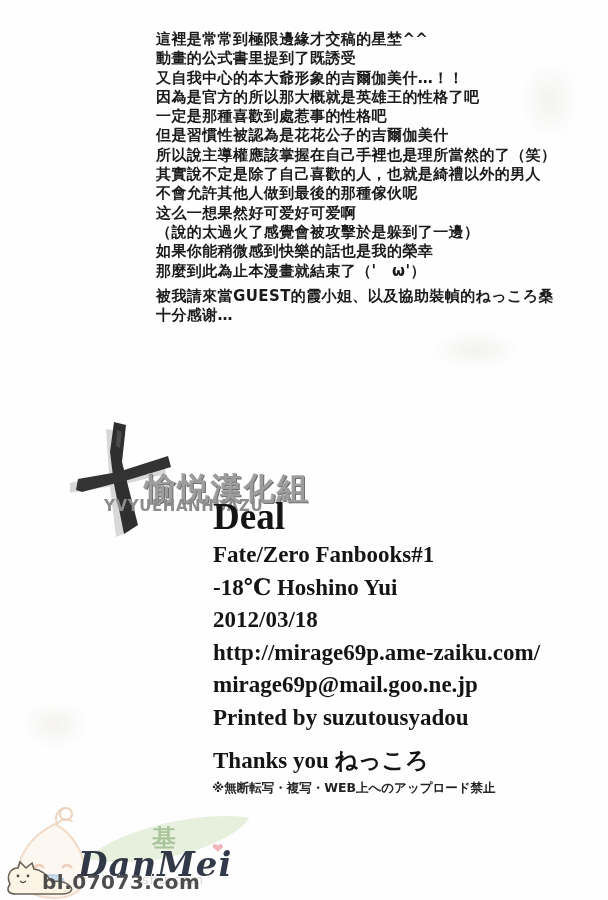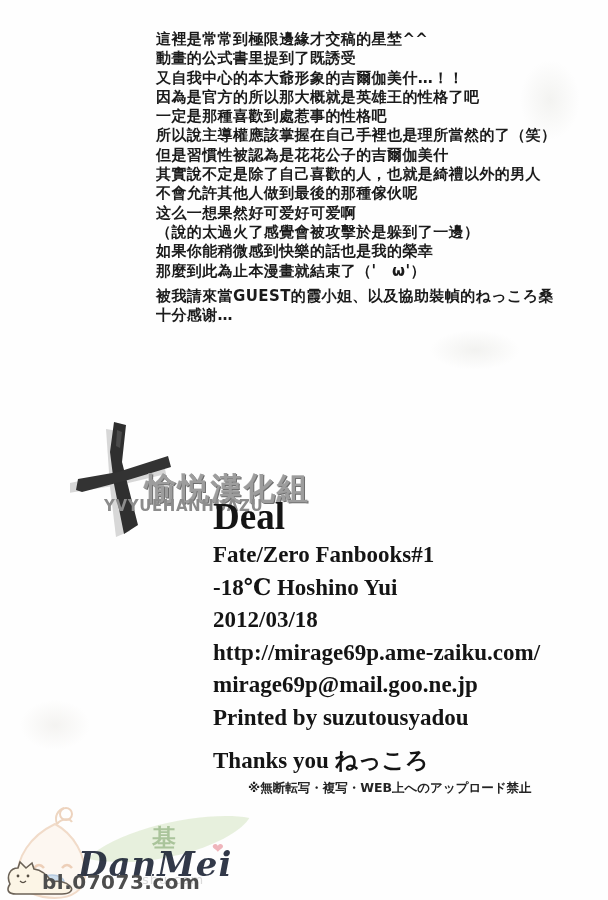--- a/index.html
+++ b/index.html
@@ -48,21 +48,21 @@
 
   
   .credits{position:absolute;left:213px;top:495px;color:#141414;
     font-family:"Liberation Serif","DejaVu Serif",serif;font-weight:700;}
   .credits .title{font-size:37px;line-height:44px;}
   .credits .ln{font-size:23px;line-height:32.5px;white-space:nowrap;}
   .credits .thanks{position:absolute;left:0;top:250px;font-size:23px;white-space:nowrap;}
 
   
   .disclaimer{position:absolute;left:212px;top:779px;color:#242424;}
-  .disclaimer .d1{font-size:12.5px;font-weight:600;line-height:17px;white-space:nowrap;margin-left:36px;}
+  .disclaimer .d1{font-size:12.5px;font-weight:600;line-height:17px;white-space:nowrap;}
   .disclaimer .d2{font-size:12px;font-weight:600;line-height:16px;white-space:nowrap;}
 
   
   .wm{position:absolute;left:0;top:806px;width:260px;height:94px;}
   .wm-brand{
     position:absolute;left:78px;top:38px;
     font-family:"DejaVu Serif",serif;font-style:italic;font-weight:700;
     font-size:34px;color:#0f172a;letter-spacing:1px;white-space:nowrap;
     opacity:0.85;
   }
@@ -84,22 +84,22 @@
   <div class="smudge s1"></div>
   <div class="smudge s2"></div>
   <div class="smudge s3"></div>
 
   <div class="afterword">
     <div class="ln">這裡是常常到極限邊緣才交稿的星埜^^</div>
     <div class="ln">動畫的公式書里提到了既誘受</div>
     <div class="ln">又自我中心的本大爺形象的吉爾伽美什…！！</div>
     <div class="ln">因為是官方的所以那大概就是英雄王的性格了吧</div>
     <div class="ln">一定是那種喜歡到處惹事的性格吧</div>
+    <div class="ln">但是習慣性被認為是花花公子的吉爾伽美什</div>
     <div class="ln">所以說主導權應該掌握在自己手裡也是理所當然的了（笑）</div>
-    <div class="ln">但是習慣性被認為是花花公子的吉爾伽美什</div>
     <div class="ln">其實說不定是除了自己喜歡的人，也就是綺禮以外的男人</div>
     <div class="ln">不會允許其他人做到最後的那種傢伙呢</div>
     <div class="ln">这么一想果然好可爱好可爱啊</div>
     <div class="ln">（說的太過火了感覺會被攻擊於是躲到了一邊）</div>
     <div class="ln">如果你能稍微感到快樂的話也是我的榮幸</div>
     <div class="ln">那麼到此為止本漫畫就結束了（'　ω'）</div>
   </div>
 
   <div class="guest-note">
     <div class="ln">被我請來當GUEST的霞小姐、以及協助裝幀的ねっころ桑</div>

